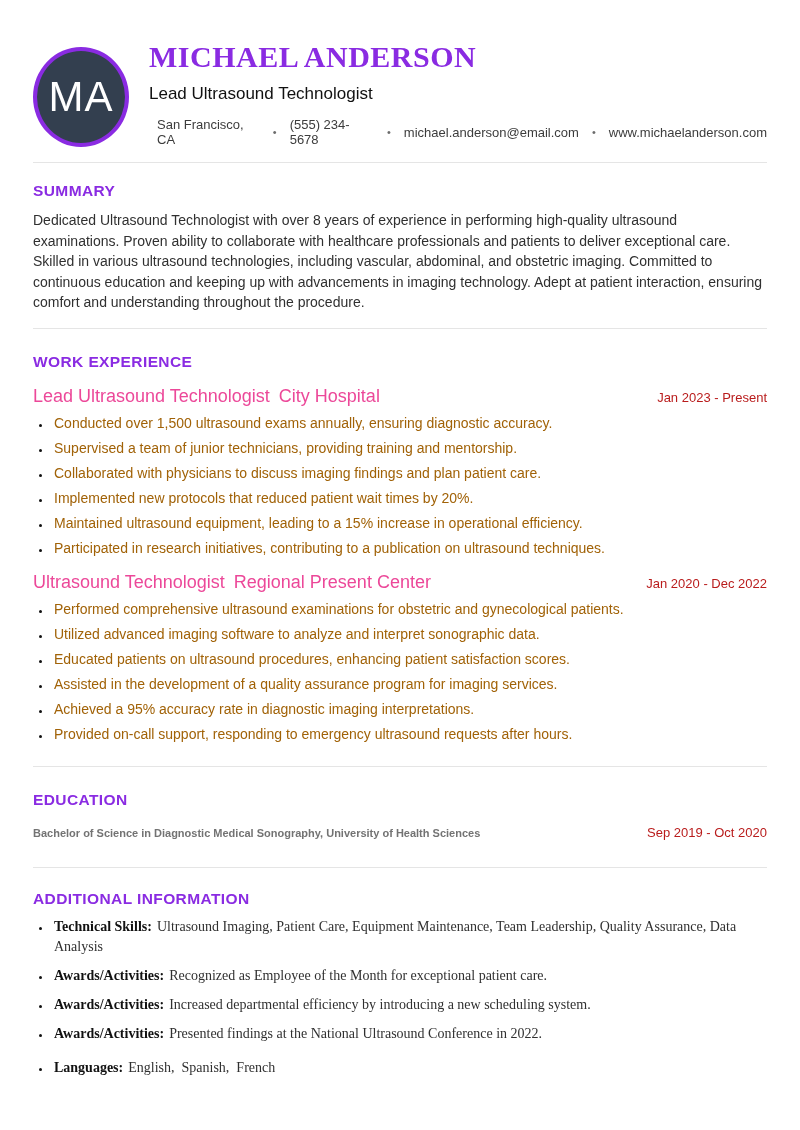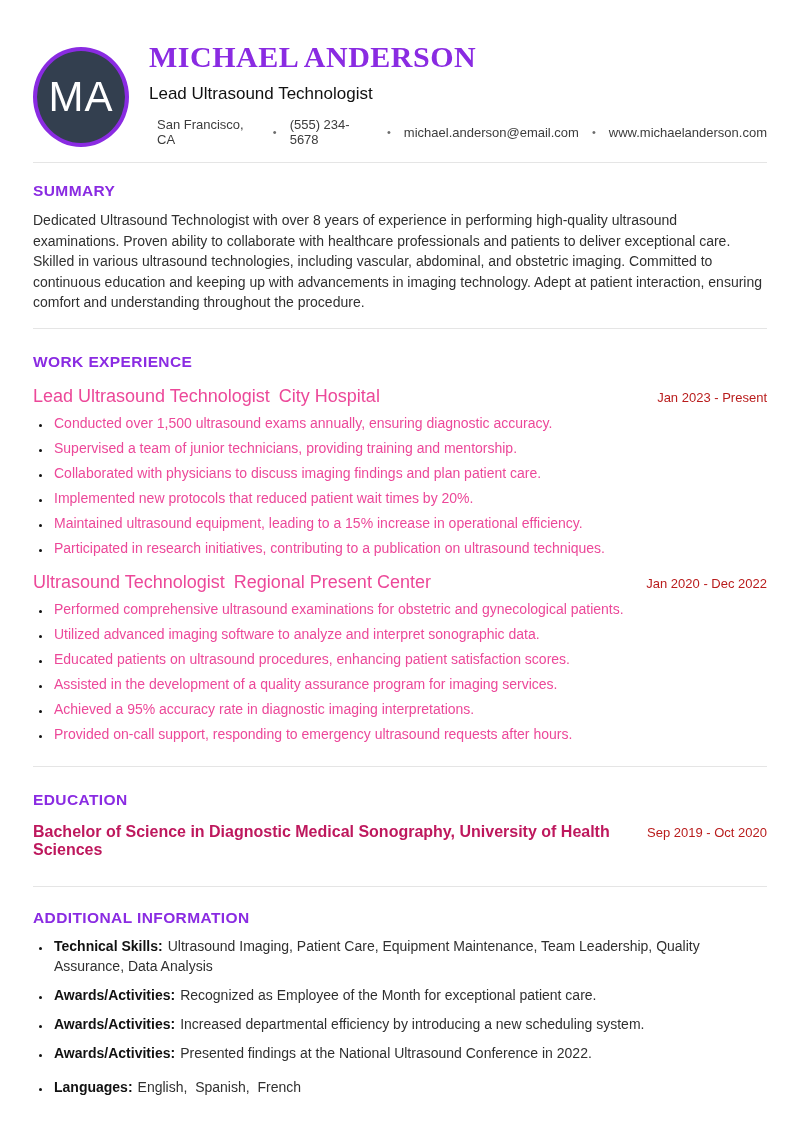--- a/index.html
+++ b/index.html
@@ -59,29 +59,29 @@
     margin-top:10px;
     font-size:14px;line-height:20.5px;color:#303030;
   }
   
   .job{margin-top:15px;}
   .job-head{display:flex;justify-content:space-between;align-items:baseline;}
   .job-title-line{font-size:18px;font-weight:400;color:#ec4899;}
   .job-company{margin-left:9px;}
   .bullet-list{margin-top:6px;padding-left:19px;list-style:disc;}
   .bullet-list li{
-    font-size:14px;color:#ec4899;line-height:18px;
+    font-size:14px;color:#a16207;line-height:18px;
     margin-top:7px;padding-left:2px;
   }
   .bullet-list li::marker{font-size:11px;color:#111111;}
   
   .edu-row{display:flex;justify-content:space-between;align-items:baseline;margin-top:14px;}
-  .degree{font-size:16px;font-weight:700;color:#be185d;padding-right:18px;}
+  .degree{font-size:11px;font-weight:700;color:#737373;padding-right:18px;}
   
-  .info-list{margin-top:0;padding-left:19px;list-style:disc;}
+  .info-list{margin-top:0;padding-left:19px;list-style:disc;font-family:Liberation Serif, serif;}
   .info-list li{
     font-size:14px;color:#303030;line-height:20px;
     margin-top:9px;padding-left:2px;
   }
   .info-list li::marker{font-size:11px;color:#111111;}
   .info-label{font-weight:700;color:#111111;margin-right:5px;}
   .info-text{white-space:pre-wrap;}
   .info-list li.spaced{margin-top:14px;}
   section{display:block;}
 </style>

